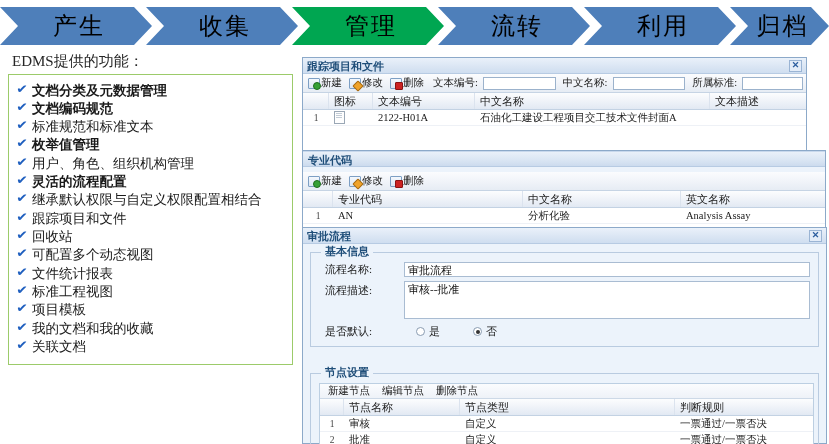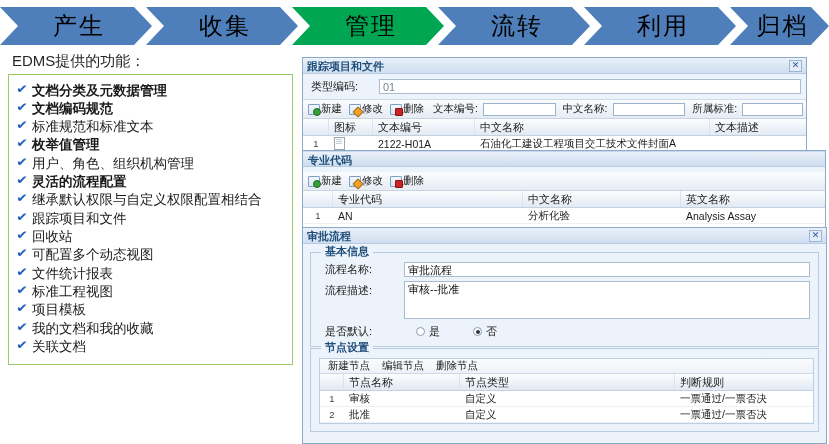--- a/index.html
+++ b/index.html
@@ -1,21 +1,21 @@
 <!DOCTYPE html>
 <html><head>
 <meta charset="utf-8">
 <style>
   html,body{margin:0;padding:0;}
   body{
     width:829px;height:444px;overflow:hidden;background:#ffffff;
     font-family:"Liberation Sans","DejaVu Sans",sans-serif;
     -webkit-font-smoothing:none;
   }
-  #root{position:relative;width:829px;height:384px;}
+  #root{position:relative;width:829px;height:384px;font-family:Liberation Serif, serif;}
 
   
   #chevron-bar{position:absolute;left:0;top:7px;width:829px;height:38px;}
   .chev{
     position:absolute;top:0;height:38px;
     display:flex;align-items:center;justify-content:center;
     color:#000;font-size:24px;font-weight:400;letter-spacing:2px;
     clip-path:polygon(0 0, calc(100% - 18px) 0, 100% 50%, calc(100% - 18px) 100%, 0 100%, 18px 50%);
     line-height:1;
     padding-left:6px;box-sizing:border-box;
@@ -217,26 +217,20 @@
     </div>
   </div>
 
   <div class="dlg" style="left:302px;top:57px;width:505px;height:102px;">
     <div class="dlg-title">
       <span>跟踪项目和文件</span>
       <span class="dlg-close">✕</span>
     </div>
     <div class="dlg-body" style="padding:0;">
 
-      <div style="background:#ECF3FB;padding:5px 5px 5px 8px;border-bottom:1px solid #ccdaea;">
-        <div style="display:flex;align-items:center;">
-          <span style="font-size:11px;color:#1b1b1b;width:68px;">类型编码:</span>
-          <span class="fld" style="flex:1;height:15px;line-height:13px;color:#7b8794;">01</span>
-        </div>
-      </div>
 
       <div class="tbar">
         <span class="tb-btn">
           <span class="ico add"></span>
           <span>新建</span>
         </span>
         <span class="tb-btn">
           <span class="ico edit"></span>
           <span>修改</span>
         </span>
@@ -304,21 +298,21 @@
     </div>
   </div>
 
   <div class="dlg" style="left:302px;top:227px;width:525px;height:217px;background:#ECF3FB;">
     <div class="dlg-title">
       <span>审批流程</span>
       <span class="dlg-close">✕</span>
     </div>
     <div class="dlg-body" style="background:#ECF3FB;padding:8px 7px 0 7px;height:199px;box-sizing:border-box;">
 
-      <div class="grp" style="padding:9px 8px 7px 8px;margin-bottom:1px;">
+      <div class="grp" style="padding:9px 8px 7px 8px;margin-bottom:26px;">
         <span class="grp-lgd">基本信息</span>
 
         <div class="frm-row" style="align-items:center;margin-bottom:4px;">
           <span class="frm-lbl">流程名称:</span>
           <span class="fld" style="flex:1;height:15px;line-height:13px;">审批流程</span>
         </div>
 
         <div class="frm-row" style="margin-bottom:5px;">
           <span class="frm-lbl" style="padding-top:2px;">流程描述:</span>
           <span class="fld" style="flex:1;height:38px;line-height:13px;">审核--批准</span>

